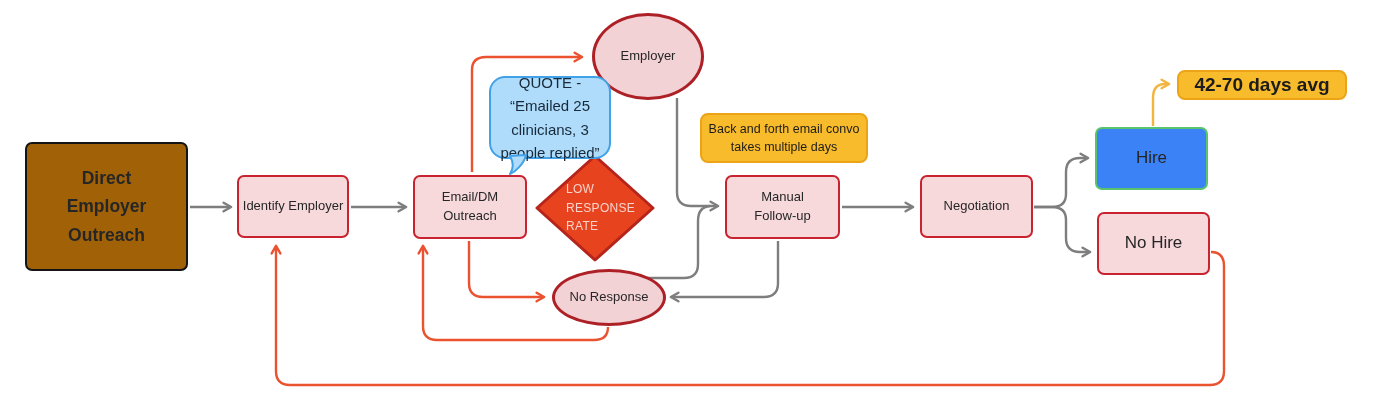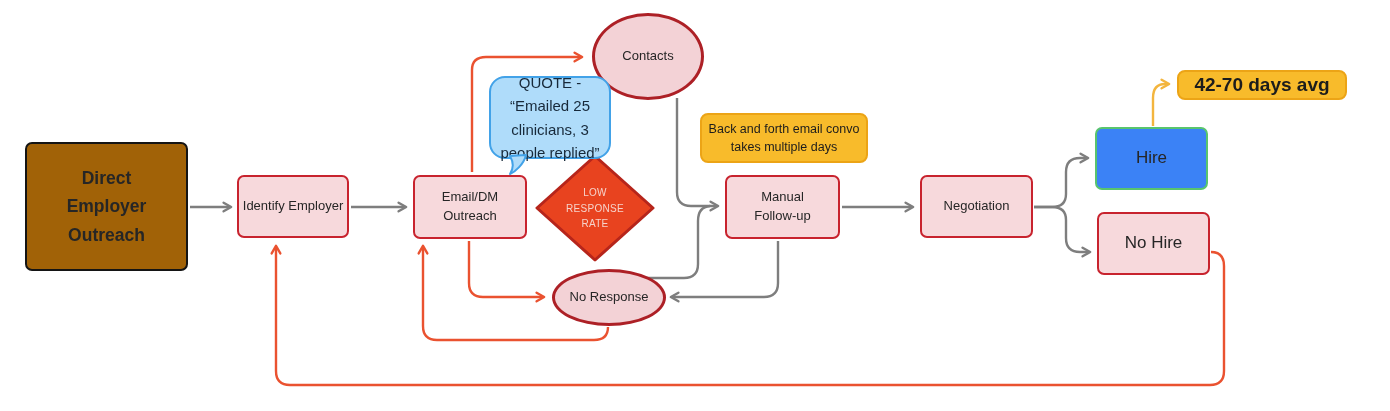--- a/index.html
+++ b/index.html
@@ -31,21 +31,21 @@
     position:absolute;z-index:5;box-sizing:border-box;
     background:#afdcfa;border:2.5px solid #42a2e8;border-radius:16px;
     display:flex;align-items:center;justify-content:center;text-align:center;
     font-size:15px;line-height:1.55;color:#17293a;
   }
   .bubble-tail{position:absolute;left:16px;bottom:-19px;width:30px;height:22px;}
   .diamond-wrap{position:absolute;z-index:4;}
   .diamond-wrap svg{display:block;}
   .diamond-text{
     position:absolute;left:50%;top:50%;transform:translate(-50%,-50%);
-    width:58px;text-align:center;font-size:10px;letter-spacing:.3px;
+    width:58px;font-size:12px;letter-spacing:.3px;
     line-height:1.55;color:#f6d3cb;text-transform:uppercase;pointer-events:none;
   }
 </style>
 </head>
 <body>
 
 <div id="canvas">
 
   <svg id="edge-layer" viewBox="0 0 1390 411" xmlns="http://www.w3.org/2000/svg">
     <defs>
@@ -89,21 +89,21 @@
 
   <div class="node" style="left:237px;top:175px;width:112px;height:63px;">
     <div class="label">Identify Employer</div>
   </div>
 
   <div class="node" style="left:413px;top:175px;width:114px;height:64px;">
     <div class="label" style="width:82px;">Email/DM Outreach</div>
   </div>
 
   <div class="node ellipse" style="left:592px;top:13px;width:112px;height:87px;">
-    <div class="label">Contacts</div>
+    <div class="label">Employer</div>
   </div>
 
   <div class="node ellipse" style="left:552px;top:269px;width:114px;height:57px;">
     <div class="label">No Response</div>
   </div>
 
   <div class="diamond-wrap" style="left:535px;top:154px;width:120px;height:108px;">
     <svg width="120" height="108" viewBox="0 0 120 108">
       <polygon points="60,2 118,54 60,106 2,54" fill="#e8431f" stroke="#b6251b" stroke-width="3" stroke-linejoin="round"></polygon>
     </svg>

